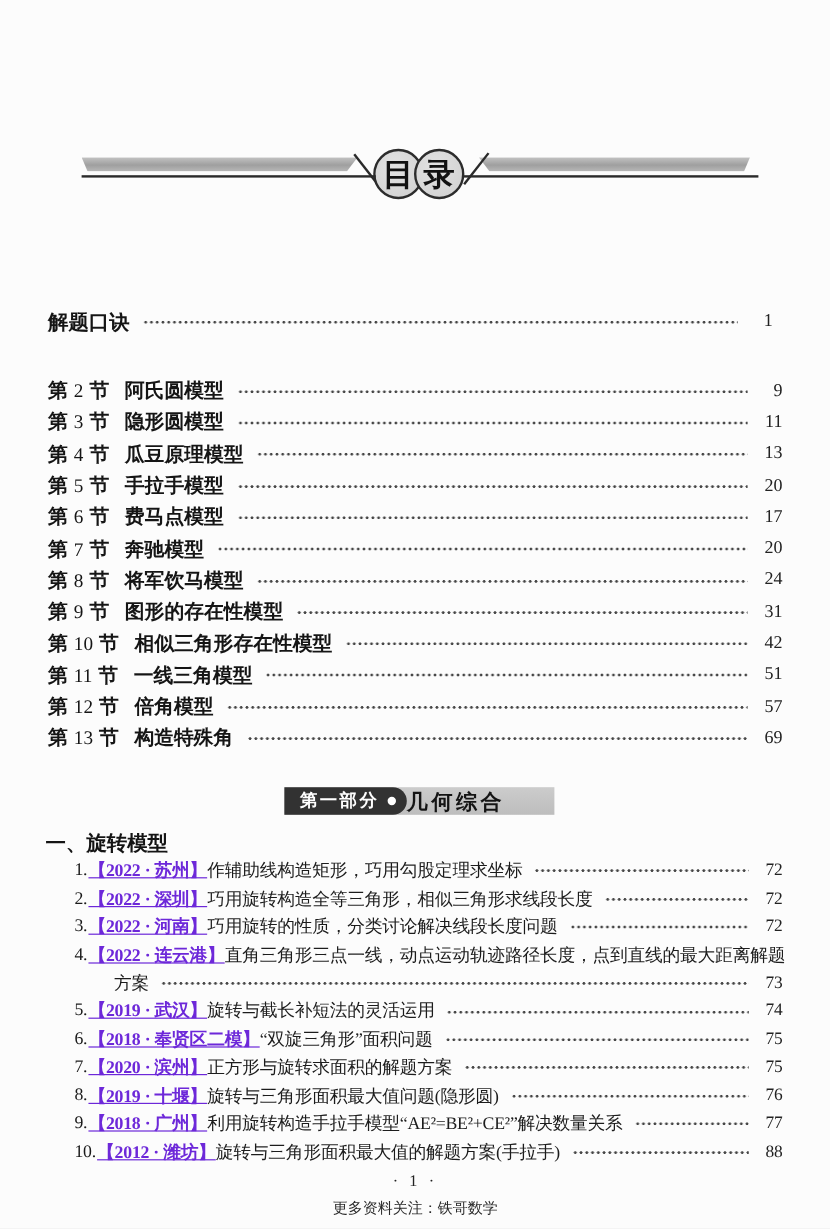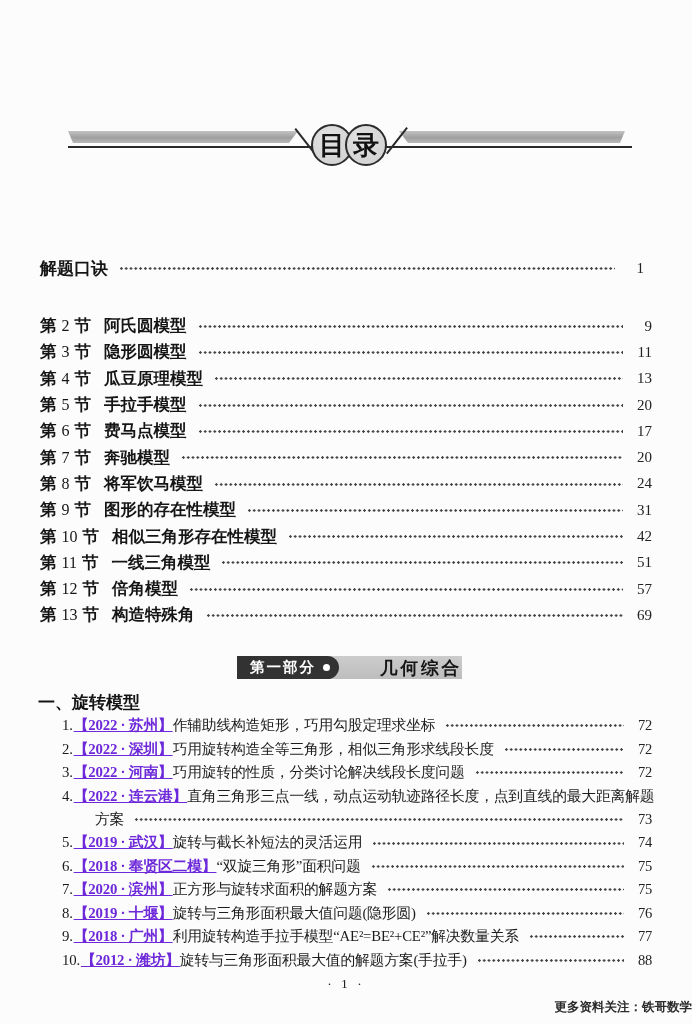--- a/index.html
+++ b/index.html
@@ -51,41 +51,41 @@
 
   
   .banner{position:absolute;left:237px;top:656px;width:225px;height:23px;background:linear-gradient(to bottom,#cccccc,#bdbdbd);display:flex;align-items:center;}
   .banner-pill{
     position:relative;height:23px;border-radius:0 12px 12px 0;background:#323232;
     display:flex;align-items:center;padding:0 9px 0 13px;flex:0 0 auto;
   }
   .banner-pill-text{font-family:"Liberation Sans","DejaVu Sans",sans-serif;font-weight:700;font-size:14.5px;color:#fff;letter-spacing:2px;text-align:right;}
   .banner-dot{width:7px;height:7px;border-radius:50%;background:#fff;margin-left:7px;}
   .banner-right-text{
-    flex:1;text-align:right;font-family:"Liberation Sans","DejaVu Sans",sans-serif;
+    flex:1;text-align:left;font-family:"Liberation Sans","DejaVu Sans",sans-serif;
     font-weight:700;font-size:17.5px;color:#141414;letter-spacing:3px;
   }
 
   
   .list-heading{
     position:absolute;left:38px;top:691px;
     font-family:Liberation Mono, monospace;font-weight:700;font-size:17px;color:#141414;
   }
   .items{position:absolute;left:40px;right:40px;top:714px;}
   .item-row{display:flex;align-items:center;height:23.45px;padding-left:22px;white-space:nowrap;font-size:14.8px;letter-spacing:-0.2px;}
   .item-row.cont{padding-left:55px;}
   .item-num{font-family:"Liberation Serif","DejaVu Serif",serif;margin-right:1px;}
   .item-tag{font-weight:700;color:#6d28d9;text-decoration:underline;}
   .item-text{color:#1c1c1c;}
   .item-row .leader{margin:0 6px 0 10px;}
   .item-row .page-num{font-size:14.5px;}
 
   
   .footer-page{position:absolute;left:0;right:0;top:976px;text-align:center;font-size:13.5px;letter-spacing:3px;color:#222;}
-  .footer-note{position:absolute;left:0;right:0;top:999px;text-align:right;font-size:12.5px;color:#2b2b2b;font-weight:bold;}
+  .footer-note{position:absolute;left:0;right:0;top:999px;text-align:center;font-size:12.5px;color:#2b2b2b;}
 </style>
 </head>
 <body>
 
 <div class="page">
 
   <div class="deco bar bar-left"></div>
   <div class="deco bar bar-right"></div>
   <div class="deco rule rule-left"></div>
   <div class="deco rule rule-right"></div>

